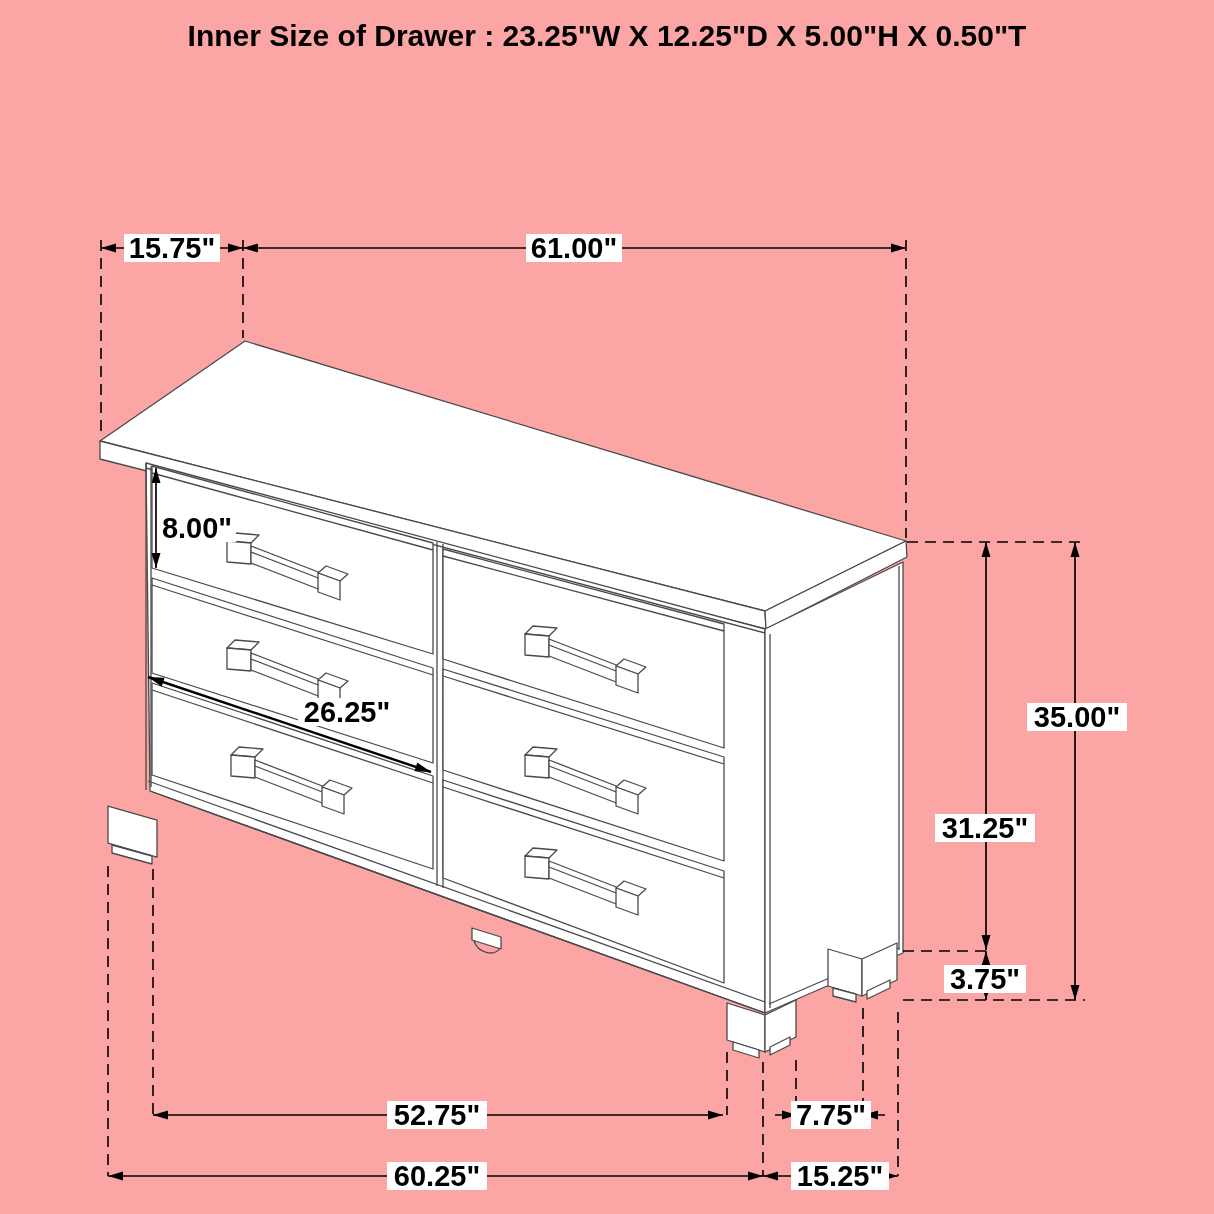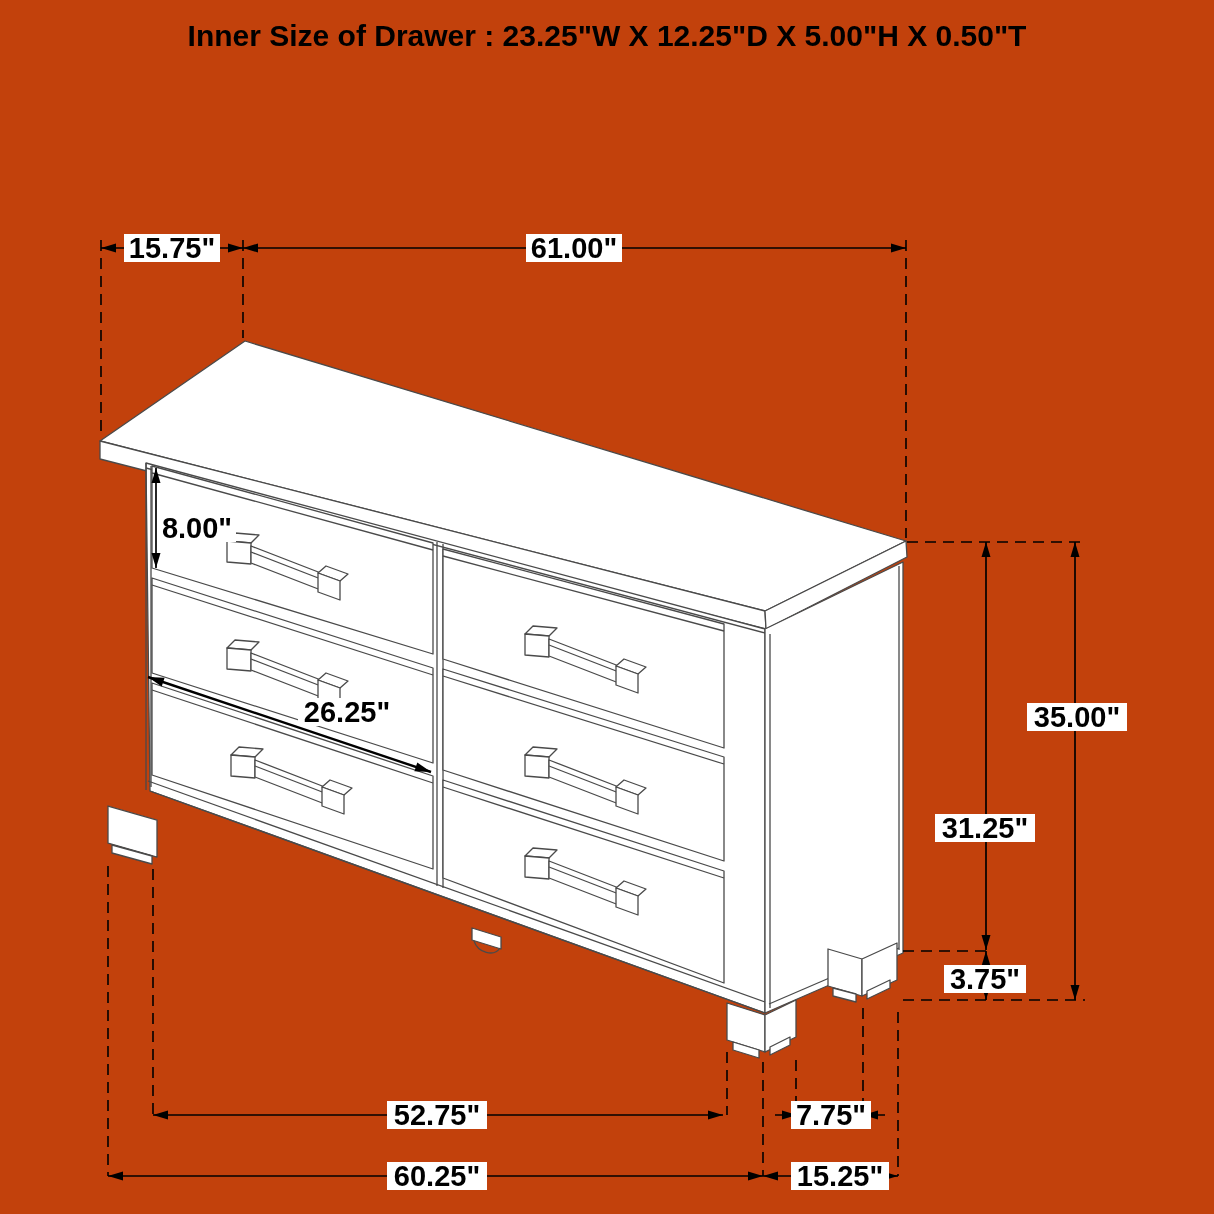--- a/index.html
+++ b/index.html
@@ -4,21 +4,21 @@
 <style>
   html, body {
     margin: 0;
     padding: 0;
     background: #ffffff;
   }
   .canvas {
     position: relative;
     width: 1214px;
     height: 1214px;
-    background: #c2410c;
+    background: #fca5a5;
     overflow: hidden;
   }
   svg text {
     font-family: "Liberation Sans", "DejaVu Sans", sans-serif;
     font-weight: bold;
     fill: #000000;
   }
   .dim-label { font-size: 29px; }
   .title-label { font-size: 30px; }
   .furn { stroke: #4a4a4a; stroke-width: 1.3; fill: none; stroke-linejoin: round; }

